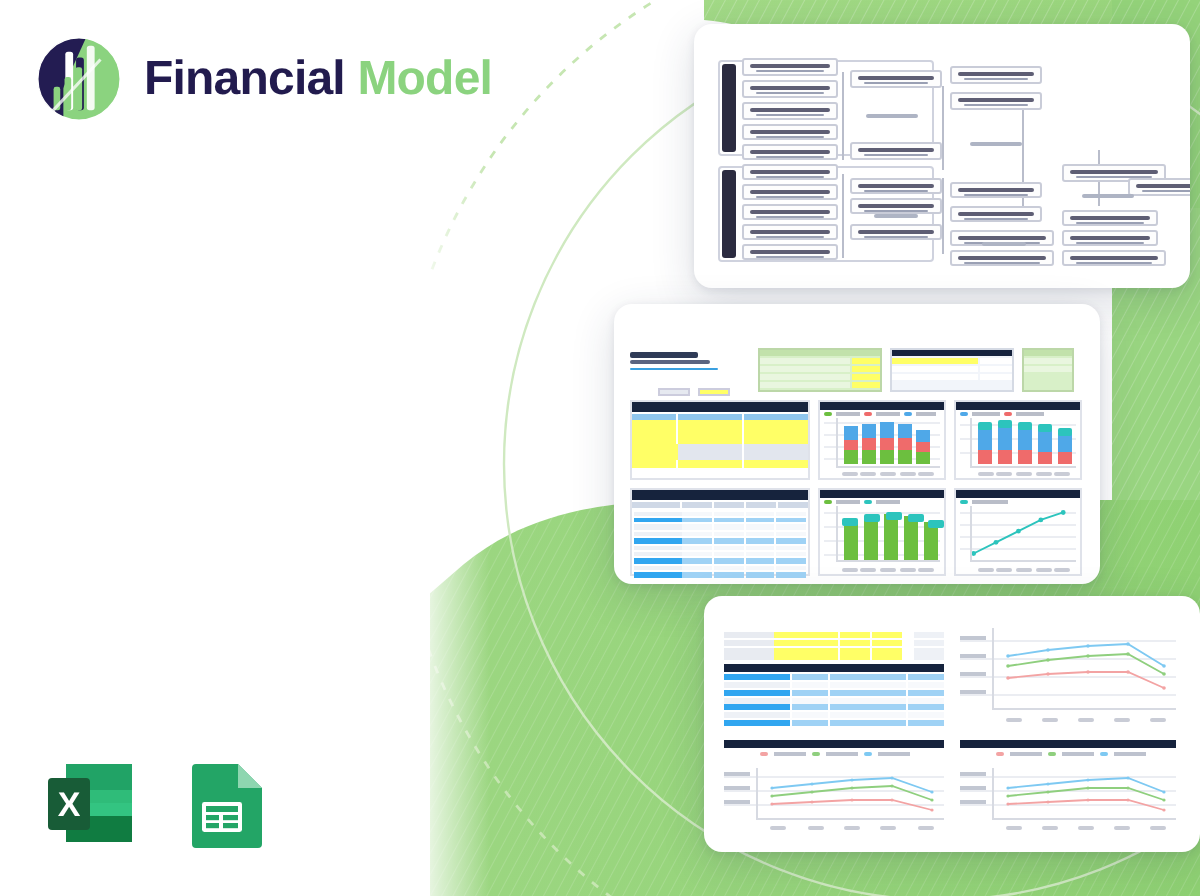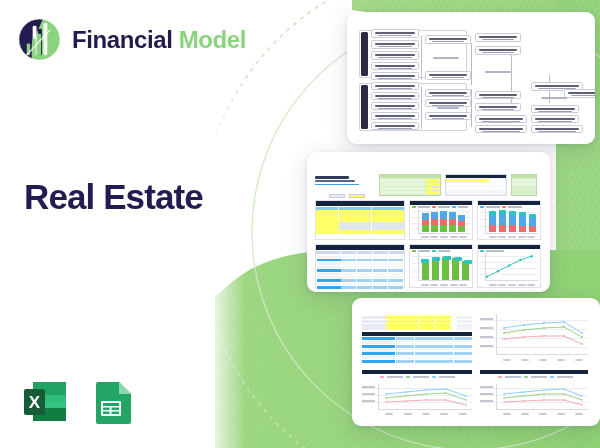--- a/index.html
+++ b/index.html
@@ -146,21 +146,20 @@
           <rect x="20.2" y="16" width="3.4" height="22" rx="1.2" fill="#8BD37F"></rect>
           <path d="M7,40 L33,12" stroke="#ffffff" stroke-width="1.6" fill="none" opacity="0.75"></path>
         </g>
         <circle cx="22" cy="22" r="21" fill="none" stroke="#ffffff" stroke-width="0.6"></circle>
       </svg>
     </div>
     <div class="logo-text"><span>Financial </span><span class="green">Model</span></div>
   </div>
 
   <div class="headline">
-    <div>Real Estate</div>
   </div>
 
   <div class="app-icons">
     <div class="icon-box">
       <svg viewBox="0 0 50 50" width="50" height="50">
         <rect x="13" y="5" width="33" height="13" fill="#21A366"></rect>
         <rect x="13" y="18" width="33" height="13" fill="#33C481"></rect>
         <rect x="13" y="31" width="33" height="13" fill="#107C41"></rect>
         <rect x="13" y="18" width="33" height="6.5" fill="#2bb673" opacity="0.55"></rect>
         <rect x="4" y="12" width="21" height="26" rx="2" fill="#185C37"></rect>

